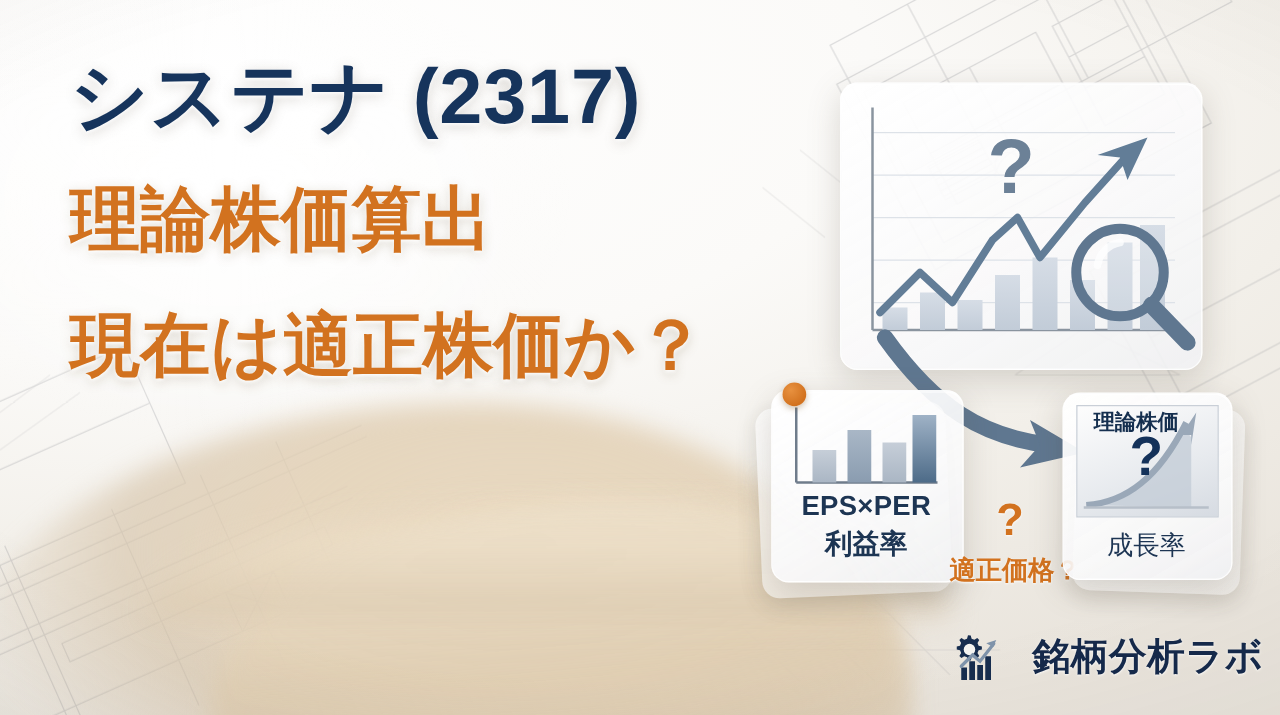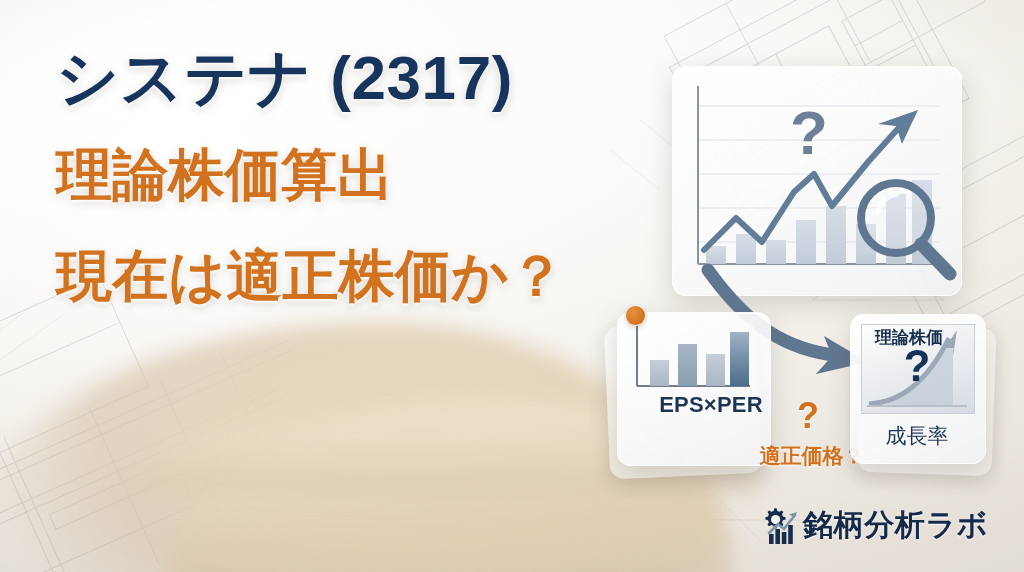--- a/index.html
+++ b/index.html
@@ -85,21 +85,21 @@
   #eps-card{left:617px;top:312px;width:152px;height:152px;}
   #eps-card-shadow{left:607px;top:324px;width:152px;height:152px;transform:rotate(-2.5deg);}
   .eps-dot{
     position:absolute;left:626px;top:306px;width:19px;height:19px;border-radius:50%;
     background:radial-gradient(circle at 35% 32%, #f0record,#d2721f);
     background:radial-gradient(circle at 35% 32%, #e8913f, #d2721f 70%);
     box-shadow:0 2px 5px rgba(120,80,30,.35);
   }
   .eps-label{
     position:absolute;left:617px;width:152px;text-align:center;color:#1d3553;
-    font-weight:bold;text-shadow:0 1px 0 rgba(255,255,255,.8);padding-left:18px;
+    font-weight:bold;text-shadow:0 1px 0 rgba(255,255,255,.8);
   }
   #eps-label-1{top:392px;font-size:22px;letter-spacing:.01em;}
   #eps-label-2{top:420px;font-size:22px;}
 
   
   #grw-card{left:850px;top:314px;width:134px;height:148px;}
   #grw-card-shadow{left:860px;top:326px;width:134px;height:148px;transform:rotate(2deg);}
   .grw-inner{
     position:absolute;left:861px;top:324px;width:112px;height:88px;
     background:linear-gradient(160deg,#fdfdfd,#e7eaee 60%,#d6dbe2);
@@ -124,21 +124,21 @@
     font-size:36px;font-weight:bold;color:#d2721f;line-height:1;
     text-shadow:0 1px 2px rgba(255,255,255,.9);
   }
   .price-q{
     position:absolute;left:752px;top:442px;width:120px;text-align:center;
     font-size:21px;font-weight:bold;color:#d2721f;
     text-shadow:0 1px 2px rgba(255,255,255,.95);
   }
 
   
-  .logo{position:absolute;left:762px;top:505px;display:flex;align-items:center;gap:1px;}
+  .logo{position:absolute;left:762px;top:505px;display:flex;align-items:center;gap:24px;}
   .logo-text{
     font-size:30px;font-weight:bold;color:#15294a;letter-spacing:.02em;
     text-shadow:0 1px 2px rgba(255,255,255,.85);
   }
   svg{display:block;}
 </style>
 </head>
 <body>
 
 <div id="stage">
@@ -299,20 +299,21 @@
       <line x1="7" y1="2" x2="7" y2="62"></line>
       <line x1="7" y1="62" x2="120" y2="62"></line>
     </g>
     <rect x="20" y="36" width="19" height="26" fill="url(#ebar1)"></rect>
     <rect x="48" y="20" width="19" height="42" fill="url(#ebar2)"></rect>
     <rect x="76" y="30" width="19" height="32" fill="url(#ebar1)"></rect>
     <rect x="100" y="8" width="19" height="54" fill="url(#ebar4)"></rect>
   </svg>
   <div class="eps-dot"></div>
   <div class="eps-label" id="eps-label-1">EPS×PER</div>
+  <div class="eps-label" id="eps-label-2">利益率</div>
 
   <div class="q-orange">?</div>
   <div class="price-q">適正価格？</div>
 
   <div class="shadow-card" id="grw-card-shadow"></div>
   <div class="card" id="grw-card"></div>
   <div class="grw-inner"></div>
   <svg style="position:absolute;left:861px;top:324px;" width="112" height="88" viewBox="0 0 112 88">
     <defs>
       <linearGradient id="gfill" x1="0" y1="1" x2="1" y2="0">

